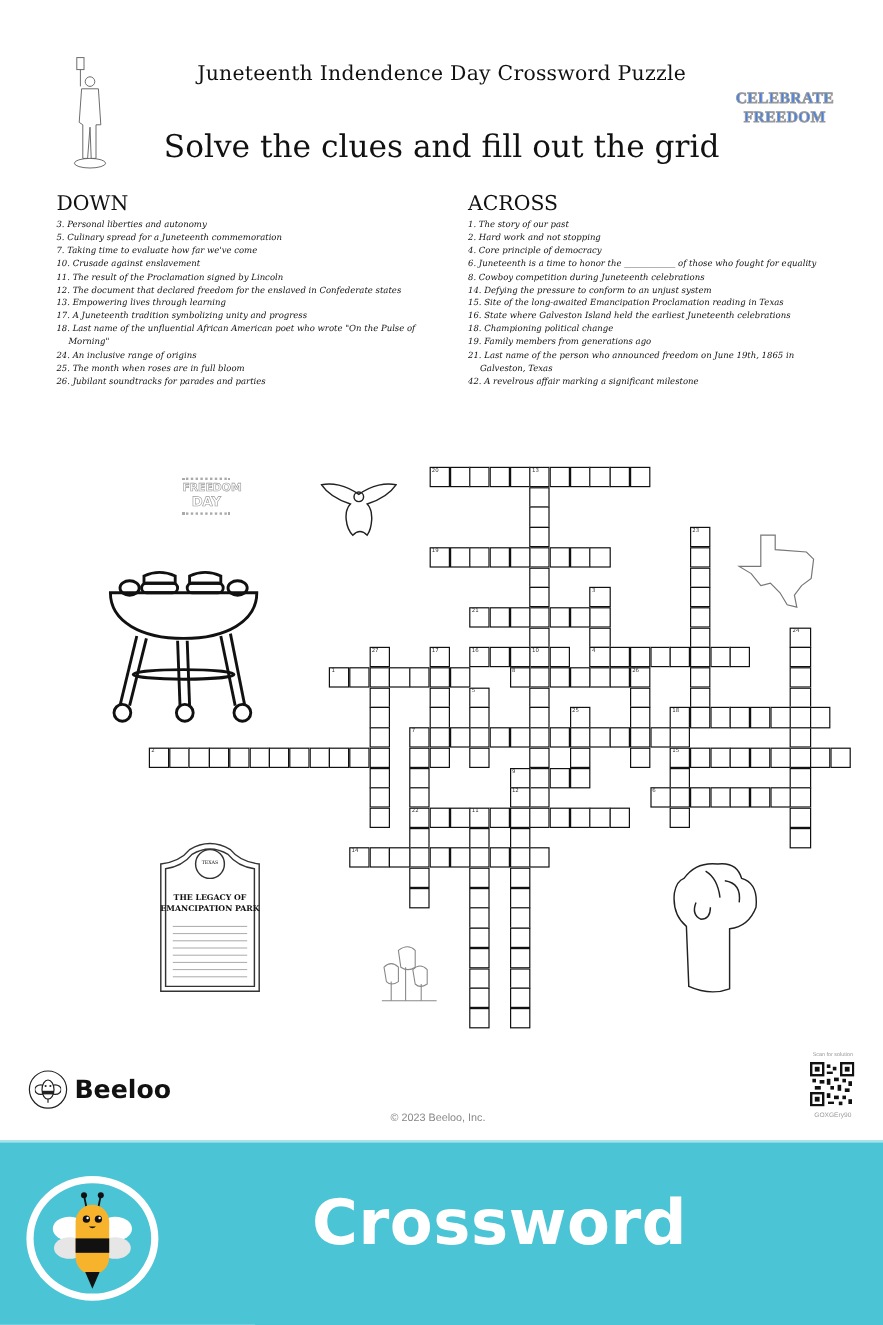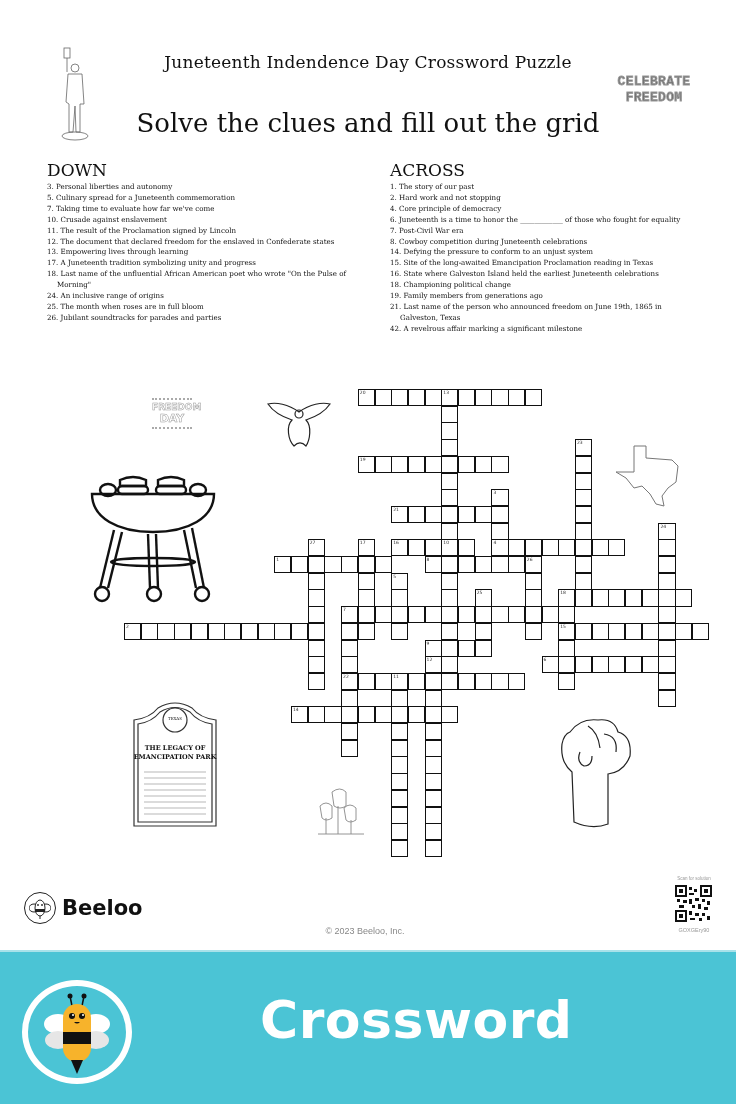--- a/index.html
+++ b/index.html
@@ -1,22 +1,22 @@
 <!DOCTYPE html>
 <html><head>
 <meta charset="utf-8">
 <style>
   * { box-sizing: border-box; margin: 0; padding: 0; }
   body { width: 736px; height: 1104px; background: #fff; position: relative; overflow: hidden; font-family: "DejaVu Serif", serif; color: #111; }
   .abs { position: absolute; }
   .title { left: 0; width: 736px; top: 52px; text-align: center; font-size: 17px; font-family: "DejaVu Serif", serif; letter-spacing: 0.2px; }
   .subtitle { left: 0; width: 736px; top: 108px; text-align: center; font-size: 26px; font-family: "DejaVu Serif", serif; }
-  .celebrate { left: 604px; top: 74px; width: 100px; text-align: center; font-family: Liberation Mono, monospace; font-weight: bold; font-size: 13px; line-height: 16px; color: #737373; -webkit-text-stroke: 0.8px #999; letter-spacing: 0.3px; }
+  .celebrate { left: 604px; top: 74px; width: 100px; text-align: center; font-family: Liberation Serif, serif; font-weight: bold; font-size: 13px; line-height: 16px; color: #3b82f6; -webkit-text-stroke: 0.8px #999; letter-spacing: 0.3px; }
   .section-head { font-size: 17px; font-family: "DejaVu Serif", serif; }
-  .clues { font-size: 7.1px; line-height: 10.9px; font-family: "DejaVu Serif", serif; }
+  .clues { font-size: 7.1px; line-height: 10.9px; font-family: "DejaVu Serif", serif; font-style: italic; }
   .clues li { list-style: none; padding-left: 10px; text-indent: -10px; }
   .grid { left: 0; top: 0; width: 736px; height: 860px; pointer-events: none; }
   .cell { position: absolute; width: 17.2px; height: 17.2px; border: 1.6px solid #111; background: #fff; pointer-events: auto; }
   .cell .num { position: absolute; left: 1px; top: 0px; font-size: 4.5px; font-family: "DejaVu Sans", sans-serif; color: #333; }
   .footer-logo { left: 24px; top: 892px; display: flex; align-items: center; gap: 6px; }
   .bee-circle { width: 32px; height: 32px; border: 1.5px solid #222; border-radius: 50%; display: flex; align-items: center; justify-content: center; }
   .brand { font-family: "DejaVu Sans", sans-serif; font-weight: bold; font-size: 21px; color: #111; }
   .copyright { left: 0; width: 730px; top: 926px; text-align: center; font-family: "Liberation Sans", sans-serif; font-size: 9px; color: #888; }
   .qr-label { left: 666px; top: 876px; width: 56px; text-align: center; font-family: "Liberation Sans", sans-serif; font-size: 4.5px; color: #999; }
   .qr { left: 675px; top: 885px; width: 37px; height: 37px; }
@@ -63,21 +63,20 @@
   </ul>
 </div>
 
 <div class="abs" style="left:390px;top:160px;width:330px;">
   <div class="section-head">ACROSS</div>
   <ul class="clues" style="margin-top:2px;">
     <li>1. The story of our past</li>
     <li>2. Hard work and not stopping</li>
     <li>4. Core principle of democracy</li>
     <li>6. Juneteenth is a time to honor the ____________ of those who fought for equality</li>
-    <li>7. Post-Civil War era</li>
     <li>8. Cowboy competition during Juneteenth celebrations</li>
     <li>14. Defying the pressure to conform to an unjust system</li>
     <li>15. Site of the long-awaited Emancipation Proclamation reading in Texas</li>
     <li>16. State where Galveston Island held the earliest Juneteenth celebrations</li>
     <li>18. Championing political change</li>
     <li>19. Family members from generations ago</li>
     <li style="width:310px;">21. Last name of the person who announced freedom on June 19th, 1865 in Galveston, Texas</li>
     <li>42. A revelrous affair marking a significant milestone</li>
   </ul>
 </div>

